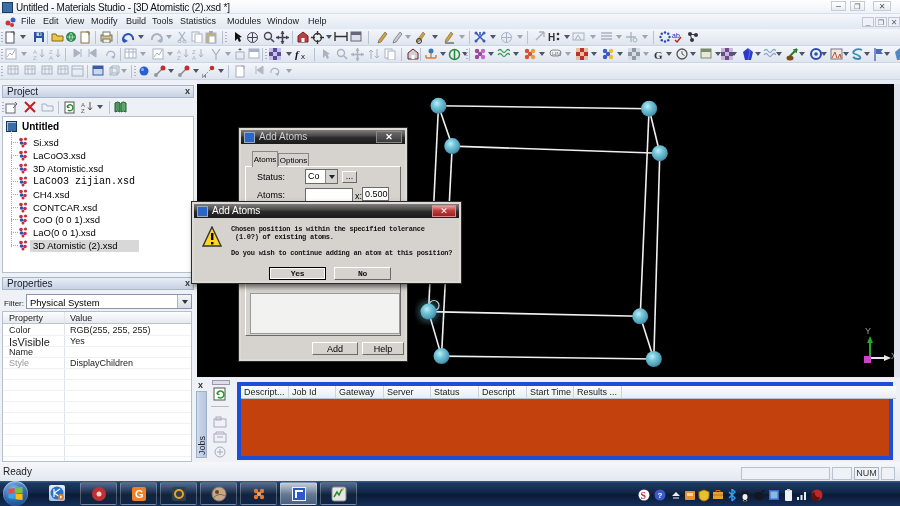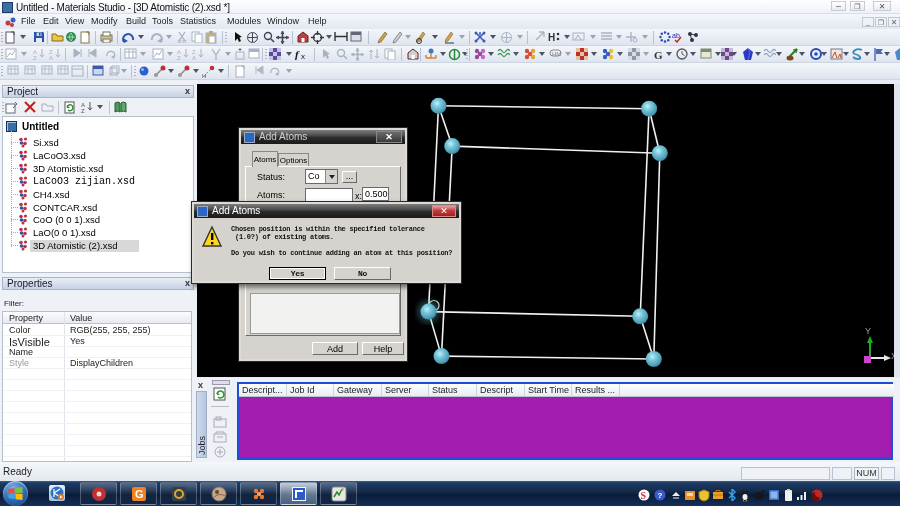--- a/index.html
+++ b/index.html
@@ -31,21 +31,21 @@
 #ptreebox { position:absolute; left:2px; top:36px; width:192px; height:157px; background:#fff; border:1px solid #b5bfce; font-size:9.5px; }
 .ticn { position:absolute; left:16px; width:11px; height:11px; }
 #propsbox { position:absolute; left:2px; top:231px; width:190px; height:151px; background:#fff; border:1px solid #b5bfce; font-size:11px; }
 
 #viewport { position:absolute; left:197px; top:84px; width:697px; height:293px; background:#000; }
 #rstrip { position:absolute; left:894px; top:84px; width:6px; height:293px; background:#dfe4ee; }
 
 #jobspanel { position:absolute; left:192px; top:378px; width:708px; height:84px; background:#eef1f6; }
 #jobstab { position:absolute; left:4px; top:13px; width:11px; height:67px; background:linear-gradient(90deg,#cfdaea,#b6c6dd); border:1px solid #9fb0c8; }
 #jobstab span { position:absolute; left:0px; bottom:2px; font-size:9px; color:#223; writing-mode:vertical-rl; transform:rotate(180deg); }
-#jobstable { position:absolute; left:45px; top:4px; width:656px; height:78px; background:#a21caf; border:2px solid #1d4ed8; }
+#jobstable { position:absolute; left:45px; top:4px; width:656px; height:78px; background:#c2410c; border:4px solid #1d4ed8; }
 .jh { position:absolute; top:0; height:13px; border-right:1px solid #cfd5de; font-size:9px; color:#222; padding:1px 3px; background:linear-gradient(#fcfdfe,#e9edf3); border-bottom:1px solid #b9c2d0; white-space:nowrap; overflow:hidden;}
 
 #statusbar { position:absolute; left:0; top:462px; width:900px; height:19px; background:linear-gradient(#f5f7fa,#e3e8f0); font-size:10px; color:#222; }
 #numbox { position:absolute; left:854px; top:5px; width:25px; height:13px; border:1px solid #aab3c2; font-size:9px; text-align:center; color:#333; background:#eef1f6;}
 
 #taskbar { position:absolute; left:0; top:481px; width:900px; height:25px;
   background:linear-gradient(#3a5f8f 0%, #1d3a63 8%, #122848 45%, #0a1b36 55%, #15305a 100%); }
 .tbtn { position:absolute; top:1px; width:37px; height:23px; border-radius:2px;
   background:linear-gradient(rgba(255,255,255,0.25),rgba(255,255,255,0.05) 45%,rgba(0,0,0,0.15)); border:1px solid rgba(255,255,255,0.25); }
 .tico { position:absolute; top:4px; width:16px; height:16px; border-radius:2px; font-size:11px; line-height:16px; text-align:center; }
@@ -704,20 +704,25 @@
             <circle cx="3" cy="2.5" r="1.8" fill="#c03040"></circle>
             <circle cx="7.5" cy="2" r="1.6" fill="#c03040"></circle>
             <circle cx="3.5" cy="6" r="1.8" fill="#3050b0"></circle>
             <circle cx="7" cy="6.5" r="1.8" fill="#c03040"></circle>
             <circle cx="5" cy="9" r="1.5" fill="#c03040"></circle>
           </svg></div>
         <div class="abs" style="left: 30px; top: 123.2px; font-size: 9.5px; white-space: nowrap;">3D Atomistic (2).xsd</div>
       </div>
     <div class="phead" style="top:197px;">Properties<span class="px">x</span></div>
     <div class="abs" style="left:4px;top:219px;font-size:8px;color:#222;">Filter:</div>
+    <div class="abs" style="left:26px;top:214px;width:166px;height:15px;background:#fff;border:1px solid #8a94a6;font-size:9.5px;padding:2px 3px;">Physical System
+      <div class="abs" style="right:0;top:0;width:14px;height:13px;background:linear-gradient(#f4f6fa,#d6dde8);border-left:1px solid #aab4c4;">
+          <div style="margin:5px auto 0;width:0;height:0;border-left:3px solid transparent;border-right:3px solid transparent;border-top:4px solid #333;"></div>
+        </div>
+    </div>
     <div id="propsbox">
         <div class="abs" style="left: 0px; top: 0px; width: 100%; height: 12px; background: linear-gradient(rgb(251, 252, 253), rgb(230, 234, 240)); border-bottom: 1px solid rgb(185, 194, 208);"></div>
         <div class="abs" style="left: 6px; top: 1px; font-size: 9px; color: rgb(34, 34, 34);">Property</div>
         <div class="abs" style="left: 67px; top: 1px; font-size: 9px; color: rgb(34, 34, 34);">Value</div>
         <div class="abs" style="left: 61px; top: 0px; width: 1px; height: 100%; background: rgb(223, 227, 234);"></div>
         <div class="abs" style="left: 0px; top: 23px; width: 100%; height: 1px; background: rgb(240, 241, 244);"></div>
         <div class="abs" style="left: 0px; top: 34px; width: 100%; height: 1px; background: rgb(240, 241, 244);"></div>
         <div class="abs" style="left: 0px; top: 45px; width: 100%; height: 1px; background: rgb(240, 241, 244);"></div>
         <div class="abs" style="left: 0px; top: 56px; width: 100%; height: 1px; background: rgb(240, 241, 244);"></div>
         <div class="abs" style="left: 0px; top: 67px; width: 100%; height: 1px; background: rgb(240, 241, 244);"></div>

